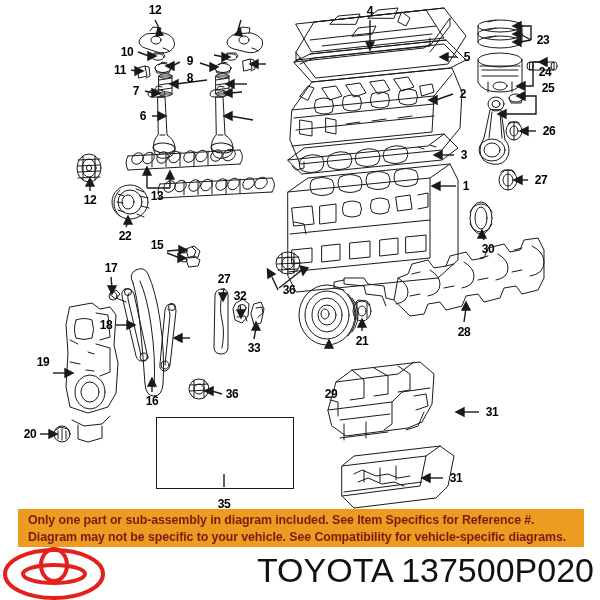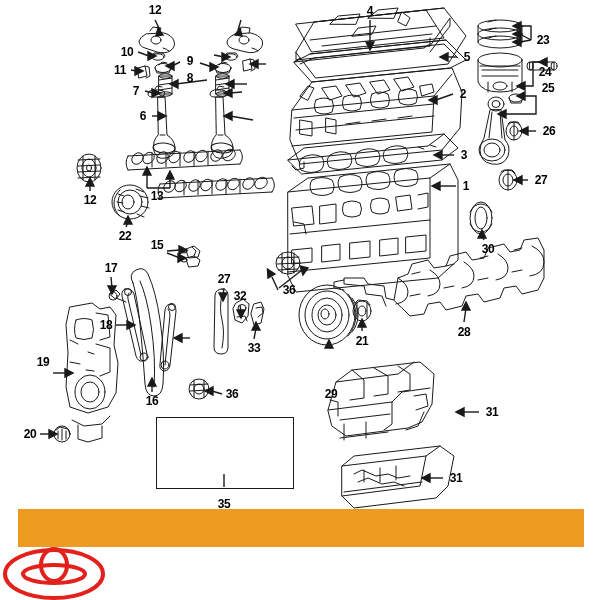--- a/index.html
+++ b/index.html
@@ -677,25 +677,28 @@
       <div class="cal" style="left: 456px; top: 478px;">31</div>
       <div class="cal" style="left: 240px; top: 296px;">32</div>
       <div class="cal" style="left: 254px; top: 348px;">33</div>
       <div class="cal" style="left: 224px; top: 279px;">27</div>
       <div class="cal" style="left: 224px; top: 496px; margin-top: 8px;">35</div>
       <div class="cal" style="left: 289px; top: 290px;">36</div>
       <div class="cal" style="left: 232px; top: 394px;">36</div>
     </div>
 
   <div id="banner">
+    <div class="line">Only one part or sub-assembly in diagram included. See Item Specifics for Reference #.</div>
+    <div class="line">Diagram may not be specific to your vehicle. See Compatibility for vehicle-specific diagrams.</div>
   </div>
 
   <div id="footer">
     <svg id="logo" viewBox="0 0 104 53">
       <g fill="none" stroke="#e2211c" stroke-width="4">
         <ellipse cx="52" cy="27" rx="49" ry="24"></ellipse>
         <ellipse cx="52" cy="18" rx="13" ry="16"></ellipse>
         <ellipse cx="52" cy="27" rx="31" ry="9"></ellipse>
       </g>
     </svg>
+    <div id="partno">TOYOTA 137500P020</div>
   </div>
 
 </div>
 
 </body></html>

